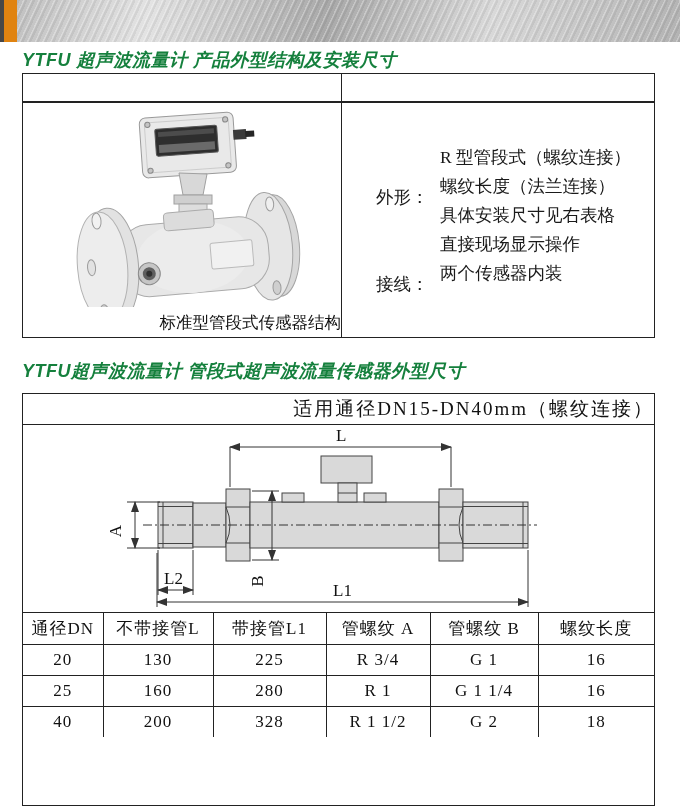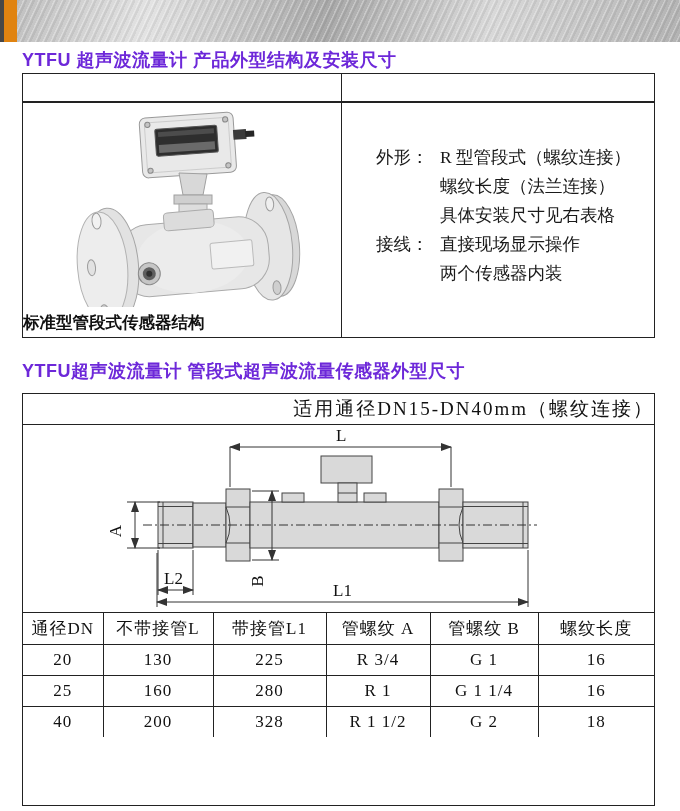--- a/index.html
+++ b/index.html
@@ -13,38 +13,38 @@
       linear-gradient(100deg,#bdbdbd 0%,#e3e3e3 22%,#a9a9a9 48%,#d9d9d9 72%,#b3b3b3 100%);
   }
   .banner-edge { position:absolute; left:0; top:0; width:4px; height:42px; background:#474747; }
   .banner-accent { position:absolute; left:4px; top:0; width:13px; height:42px; }
   .banner-title { position:absolute; left:58px; top:3px;
     font-family:"Liberation Sans", sans-serif; font-weight:bold; font-size:31px; letter-spacing:3px;
     color:#a1271c; text-shadow:-2px 2px 0 #1c1c1c, -1px 1px 0 #1c1c1c; }
 
   
   .sec-title { position:absolute; left:22px; font-family:"Liberation Sans", sans-serif;
-    font-weight:bold; font-size:18px; letter-spacing:0.5px; color:#6d28d9; }
+    font-weight:bold; font-size:18px; letter-spacing:0.5px; color:#15803d;font-style:italic; }
   #sec1 { top:48px; } #sec2 { top:359px; }
 
   
   .box1 { position:absolute; left:22px; top:73px; width:633px; height:265px;
     border:1px solid #222; }
   .box1-hrow { position:absolute; left:0; top:0; width:100%; height:29px; border-bottom:2px solid #222; }
   .box1-vdiv { position:absolute; left:318px; top:0; width:0; height:100%; border-left:1px solid #222; }
   .box1-left { position:absolute; left:0; top:31px; width:318px; height:232px; }
   .box1-right { position:absolute; left:319px; top:31px; right:0; bottom:0; }
 
   .photo { position:absolute; left:48px; top:2px; }
-  .caption { position:absolute; left:0; bottom:3px; width:100%; text-align:left;
-    font-family:"Liberation Sans", sans-serif; font-weight:bold; font-size:16.5px; color:#111; }
+  .caption { position:absolute; left:0; bottom:3px; width:100%; text-align:right;
+    font-family:"Liberation Sans", sans-serif; font-weight:normal; font-size:16.5px; color:#111; }
 
   .specs { position:absolute; left:34px; top:38px; font-size:17.5px; color:#1a1a1a; }
   .spec-item { display:flex; }
-  .spec-label { width:64px; line-height:29px; }
+  .spec-label { width:64px; line-height:29px;margin-top:40px; }
   .spec-lines div { line-height:29px; }
 
   
   .box2 { position:absolute; left:22px; top:393px; width:633px; height:413px; border:1px solid #222; }
   .box2-title { height:31px; border-bottom:1px solid #222; text-align:right;
     font-size:19px; letter-spacing:2px; color:#111; line-height:30px; }
   .box2-drawing { height:188px; border-bottom:1px solid #222; position:relative; }
 
   table.dims { width:100%; border-collapse:collapse; table-layout:fixed; }
   table.dims td, table.dims th { border:1px solid #222; height:31px; text-align:center;

